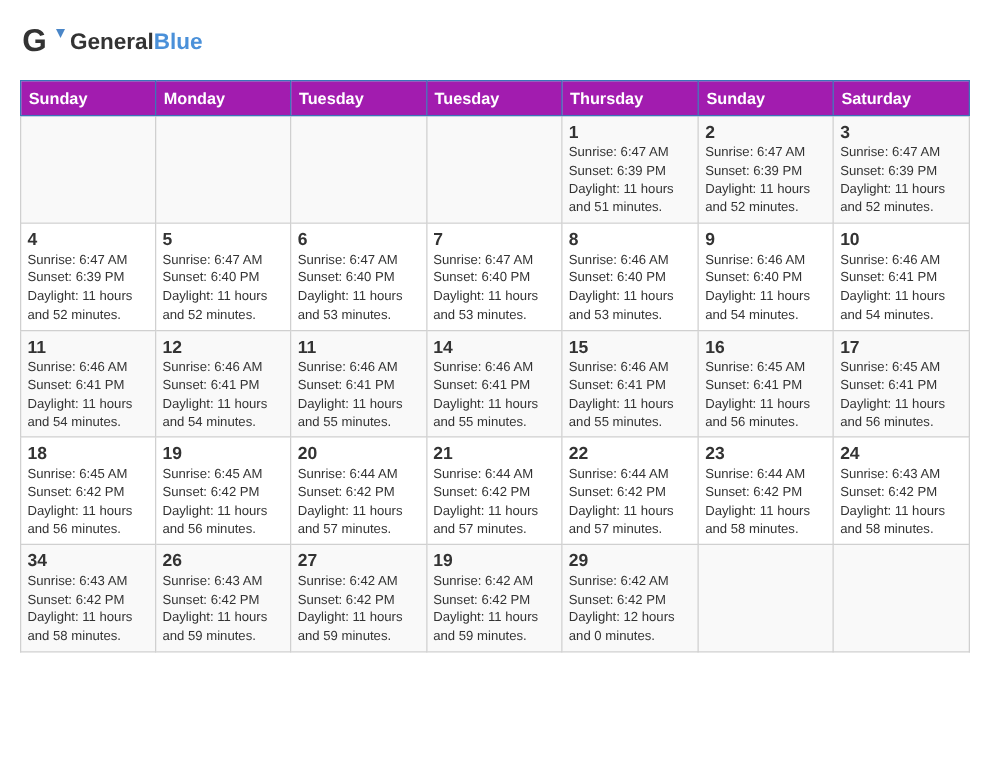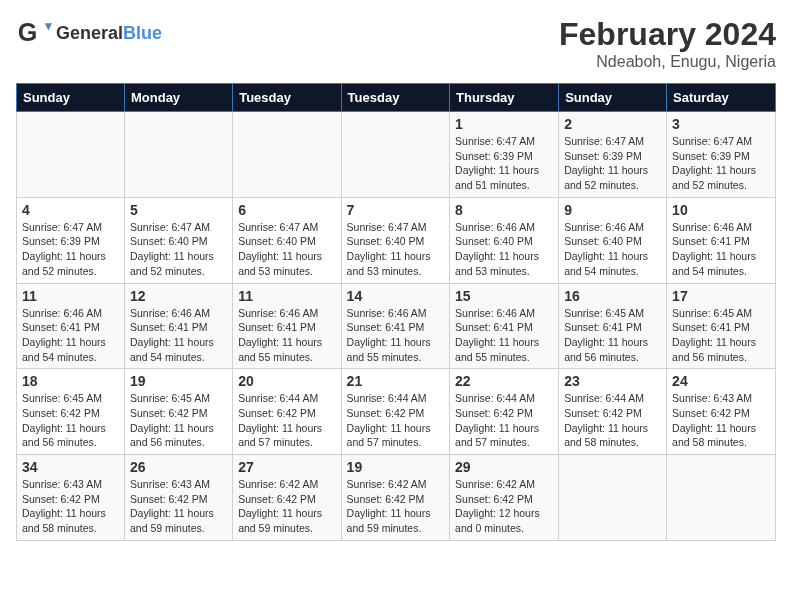--- a/index.html
+++ b/index.html
@@ -47,21 +47,21 @@
       font-size: 16px;
       color: #555;
       font-weight: normal;
     }
     table {
       width: 100%;
       border-collapse: collapse;
       font-size: 11px;
     }
     thead tr th {
-      background-color: #0f172a;
+      background-color: #a21caf;
       color: white;
       text-align: left;
       padding: 6px 6px;
       font-size: 13px;
       font-weight: bold;
       border: 1px solid #3a76b8;
     }
     tbody tr td {
       border: 1px solid #d0d0d0;
       vertical-align: top;
@@ -99,24 +99,20 @@
   <div class="logo">
     <svg class="logo-icon" viewBox="0 0 40 40">
       <text x="2" y="28" font-size="28" font-weight="bold" fill="#333">G</text>
       <polygon points="32,8 40,8 36,16" fill="#4a86c8"></polygon>
     </svg>
     <div class="logo-text">
       <span>General</span>
       <span>Blue</span>
     </div>
   </div>
-  <div class="title-block">
-    <h1>February 2024</h1>
-    <h2>Ndeaboh, Enugu, Nigeria</h2>
-  </div>
 </div>
 
 <table>
   <thead>
     <tr id="header-row">
         <th>Sunday</th>
         <th>Monday</th>
         <th>Tuesday</th>
         <th>Tuesday</th>
         <th>Thursday</th>

